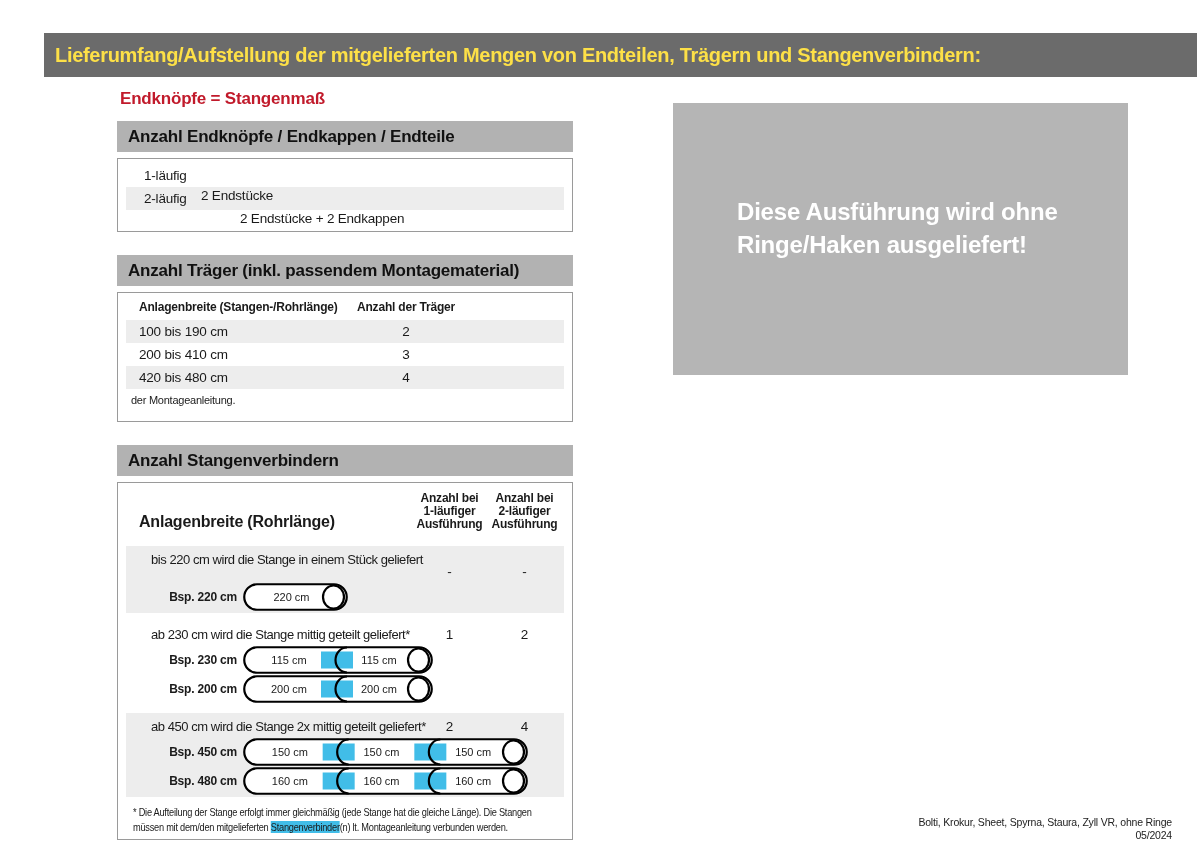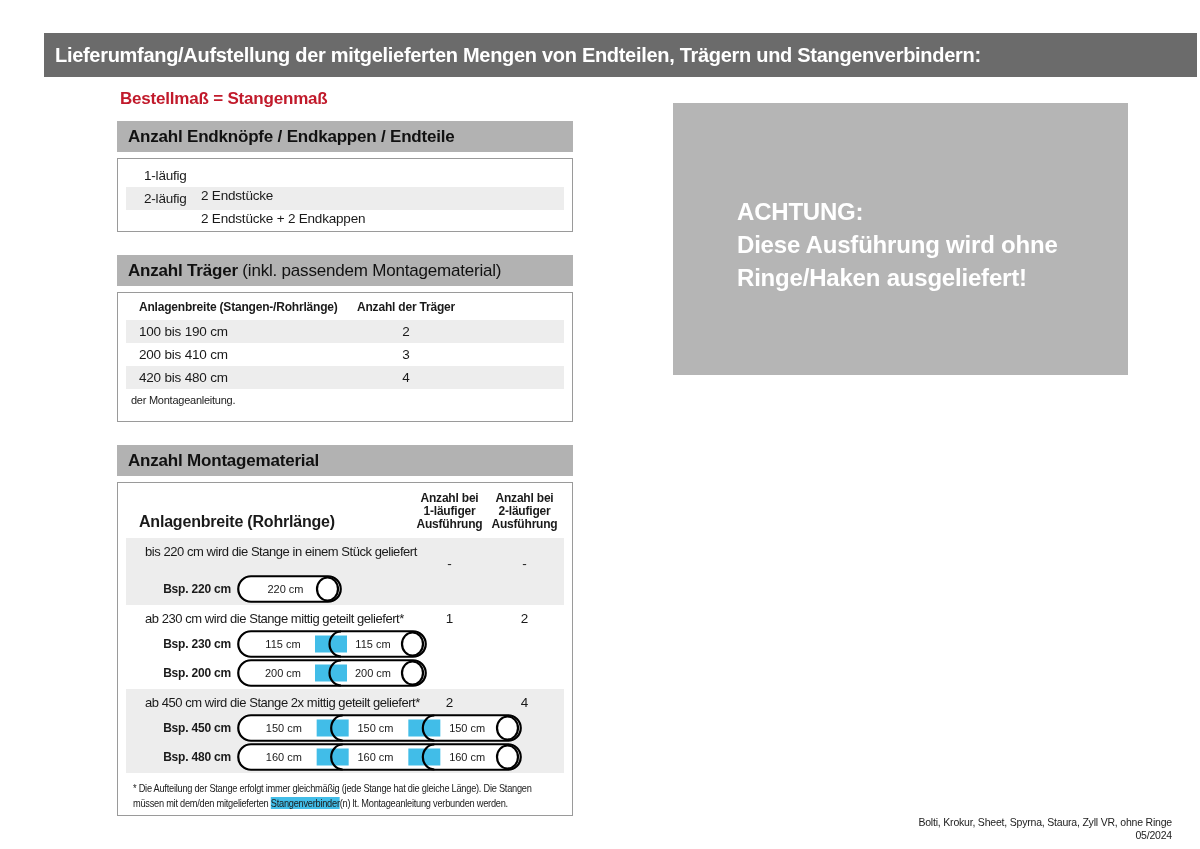--- a/index.html
+++ b/index.html
@@ -10,56 +10,56 @@
     --notice-gray:#b5b5b5;
     --row-shade:#ededed;
     --border-gray:#9a9a9a;
   }
   *{margin:0;padding:0;box-sizing:border-box;}
   html,body{width:1200px;height:849px;background:#fff;font-family:"Liberation Sans",sans-serif;color:#1a1a1a;}
   .page{position:relative;width:1200px;height:849px;overflow:hidden;background:#fff;}
 
   
   .top-bar{position:absolute;left:44px;top:33px;right:3px;height:44px;background:var(--bar-gray);
-    color:#ffffff;font-weight:bold;font-size:20px;letter-spacing:-0.3px;line-height:44px;padding-left:11px;white-space:nowrap;}
+    color:#fde047;font-weight:bold;font-size:20px;letter-spacing:-0.3px;line-height:44px;padding-left:11px;white-space:nowrap;}
 
   
   .subtitle{position:absolute;left:120px;top:89px;color:var(--accent-red);font-weight:bold;font-size:17px;letter-spacing:-0.2px;}
 
   
   .left-col{position:absolute;left:117px;top:121px;width:456px;}
   .sec-header{height:31px;line-height:31px;background:var(--header-gray);color:#111;
     font-weight:bold;font-size:17px;letter-spacing:-0.2px;padding-left:11px;white-space:nowrap;}
-  .sec-header .normal{font-weight:normal;}
+  .sec-header .normal{font-weight:bold;}
   .tbl-box{border:1px solid var(--border-gray);background:#fff;margin-top:6px;}
   .gap{margin-top:23px;}
 
   
   .tbl1{height:74px;padding-top:5px;}
   .t1-row{display:flex;align-items:center;height:23px;margin:0 8px;font-size:13.5px;letter-spacing:-0.2px;}
-  .t1-row.shade{background:var(--row-shade);}
+  .t1-row.shade{background:var(--row-shade);gap:39px;}
   .t1-label{width:75px;padding-left:18px;}
   .t1-value{flex:1;margin-top:40px;}
 
   
   .tbl2{height:130px;}
   .t2-head{display:flex;align-items:center;height:26px;margin:1px 8px 0 8px;font-size:12px;font-weight:bold;letter-spacing:-0.2px;}
   .t2-row{display:flex;align-items:center;height:23px;margin:0 8px;font-size:13.5px;letter-spacing:-0.2px;}
   .t2-row.shade{background:var(--row-shade);}
   .t2-c1{flex:1;padding-left:13px;min-width:0;white-space:nowrap;}
   .t2-c2{width:160px;text-align:center;margin-right:78px;}
   .t2-note{margin:5px 8px 0 13px;font-size:11px;line-height:13px;letter-spacing:-0.25px;white-space:nowrap;}
 
   
   .tbl3{min-height:318px;padding-bottom:4px;}
   .t3-head{display:flex;align-items:flex-end;margin:0 8px;padding:9px 0 7px 0;}
   .t3-hc1{flex:1;padding-left:13px;font-size:16px;font-weight:bold;letter-spacing:-0.2px;white-space:nowrap;}
   .t3-hc{width:75px;text-align:center;font-size:12px;font-weight:bold;line-height:13px;letter-spacing:-0.2px;}
   .t3-hc.last{margin-right:2px;}
-  .group{margin:0 8px;padding:4px 0 2px 6px;}
+  .group{margin:8px 8px;padding:4px 0 2px 12px;}
   .group.shade{background:var(--row-shade);}
   .g-desc-row{display:flex;align-items:flex-start;}
   .g-desc{flex:1;min-width:0;padding-left:13px;font-size:13px;letter-spacing:-0.45px;white-space:nowrap;overflow:visible;line-height:20px;}
   .g-cnt{width:75px;text-align:center;font-size:13.5px;line-height:20px;}
   .g-cnt.last{margin-right:2px;}
   .g-cnt.low{padding-top:12px;}
   .rod-row{display:flex;align-items:center;height:29px;}
   .bsp{width:86px;margin-left:13px;text-align:right;font-weight:bold;font-size:12px;letter-spacing:-0.2px;white-space:nowrap;}
   .rod-holder{margin-left:6px;line-height:0;}
   .rod-holder svg{display:block;}
@@ -74,21 +74,21 @@
   
   .footer{position:absolute;right:28px;top:816px;text-align:right;font-size:10.5px;line-height:13px;color:#222;letter-spacing:-0.2px;white-space:nowrap;}
 </style>
 </head>
 <body>
 
 <div class="page">
 
   <div class="top-bar">Lieferumfang/Aufstellung der mitgelieferten Mengen von Endteilen, Trägern und Stangenverbindern:</div>
 
-  <div class="subtitle">Bestellmaß = Stangenmaß</div>
+  <div class="subtitle">Endknöpfe = Stangenmaß</div>
 
   <div class="left-col">
 
     <div class="sec-header">Anzahl Endknöpfe / Endkappen / Endteile</div>
     <div class="tbl-box tbl1">
       <div class="t1-row">
         <span class="t1-label">1-läufig</span>
         <span class="t1-value">2 Endstücke</span>
       </div>
       <div class="t1-row shade">
@@ -113,21 +113,21 @@
       </div>
       <div class="t2-row shade">
         <span class="t2-c1">420 bis 480 cm</span>
         <span class="t2-c2">4</span>
       </div>
       <div class="t2-note">
         <div>der Montageanleitung.</div>
       </div>
     </div>
 
-    <div class="sec-header gap">Anzahl Montagematerial</div>
+    <div class="sec-header gap">Anzahl Stangenverbindern</div>
     <div class="tbl-box tbl3">
       <div class="t3-head">
         <span class="t3-hc1">Anlagenbreite (Rohrlänge)</span>
         <span class="t3-hc">
           <span>Anzahl bei</span><br>
           <span>1-läufiger</span><br>
           <span>Ausführung</span>
         </span>
         <span class="t3-hc last">
           <span>Anzahl bei</span><br>
@@ -229,21 +229,20 @@
       </div>
 
       <div class="footnote">
         <div class="fn-line">* Die Aufteilung der Stange erfolgt immer gleichmäßig (jede Stange hat die gleiche Länge). Die Stangen</div>
         <div class="fn-line"><span>müssen mit dem/den mitgelieferten </span><span class="hl">Stangenverbinder</span><span>(n) lt. Montageanleitung verbunden werden.</span></div>
       </div>
     </div>
   </div>
 
   <div class="notice-box">
-    <div>ACHTUNG:</div>
     <div>Diese Ausführung wird ohne</div>
     <div>Ringe/Haken ausgeliefert!</div>
   </div>
 
   <div class="footer">
     <div>Bolti, Krokur, Sheet, Spyrna, Staura, Zyll VR, ohne Ringe</div>
     <div>05/2024</div>
   </div>
 
 </div>

